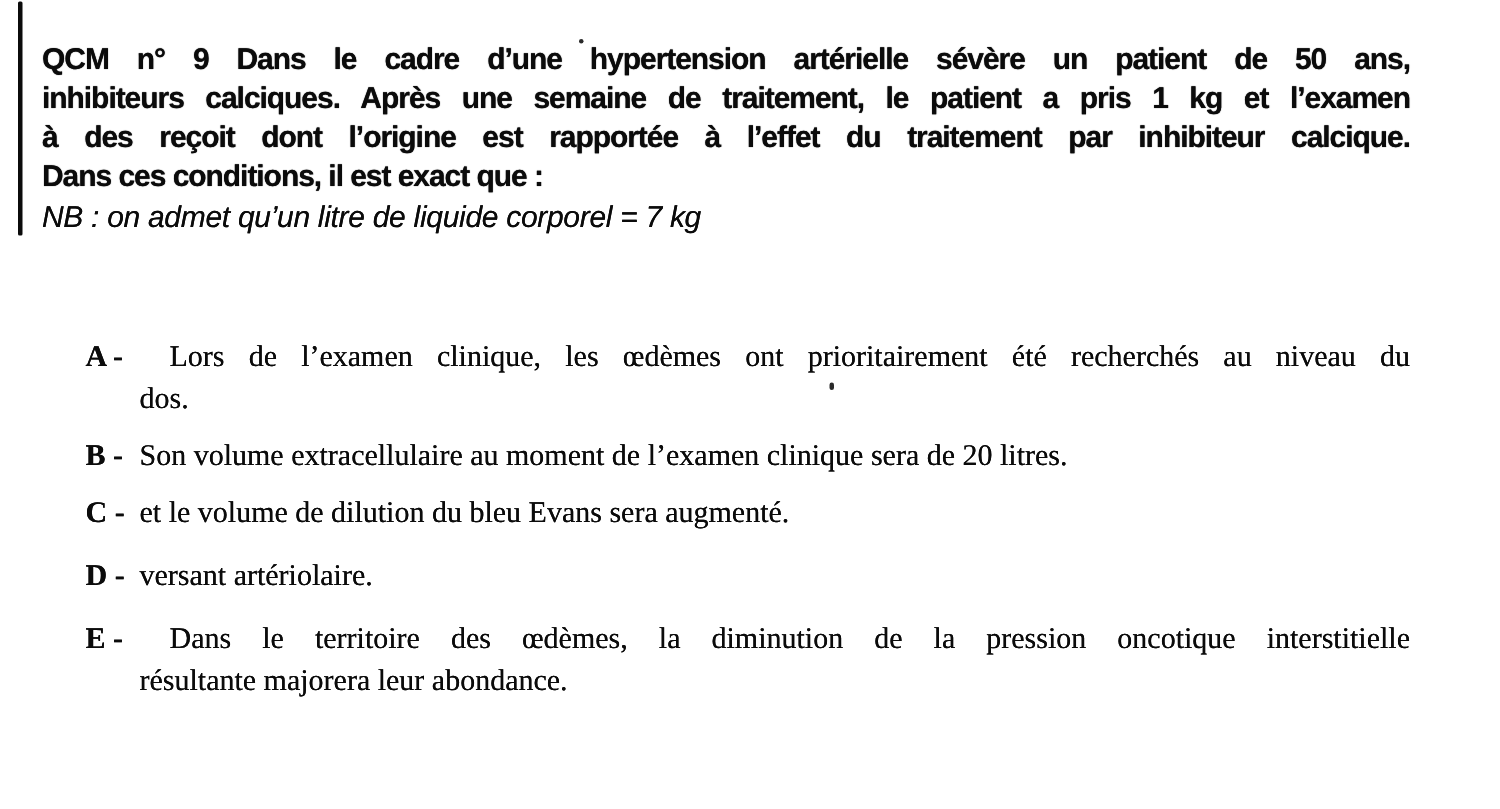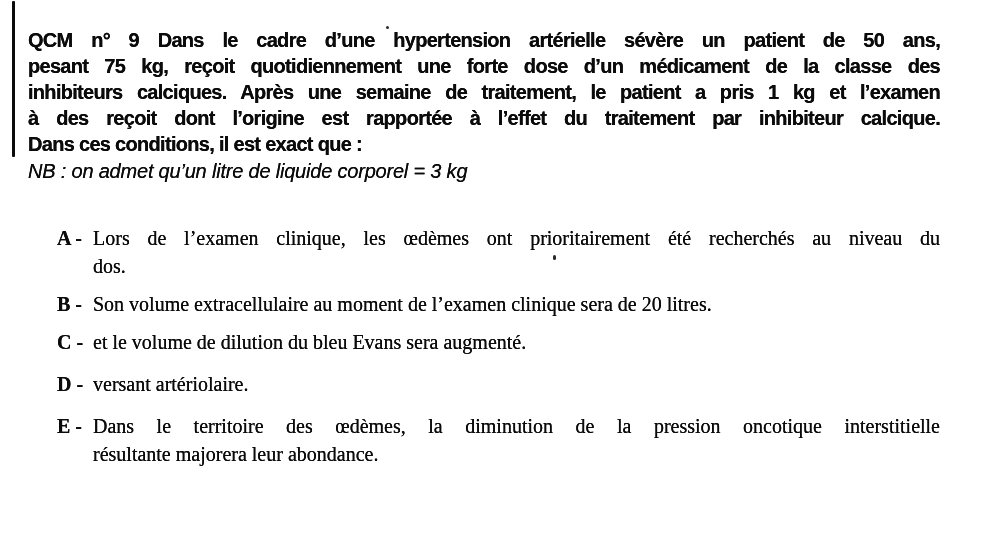--- a/index.html
+++ b/index.html
@@ -98,38 +98,38 @@
     min-width: 0;
   }
   .opt-line {
     height: 28px;
     line-height: 28px;
   }
   .opt-line.j {
     text-align: justify;
     text-align-last: justify;
     text-justify: inter-word;
+    margin-left: 20px;
   }
 </style>
 </head>
 <body>
 
 <div class="page">
 
   <div class="scan-bar"></div>
   <div class="speck s1"></div>
   <div class="speck s2"></div>
 
   <div class="stem">
     <div class="stem-line j">QCM n° 9 Dans le cadre d’une hypertension artérielle sévère un patient de 50 ans,</div>
-    <div class="stem-line j">pesant 75 kg, reçoit quotidiennement une forte dose d’un médicament de la classe des</div>
     <div class="stem-line j">inhibiteurs calciques. Après une semaine de traitement, le patient a pris 1 kg et l’examen</div>
     <div class="stem-line j">à des reçoit dont l’origine est rapportée à l’effet du traitement par inhibiteur calcique.</div>
     <div class="stem-line">Dans ces conditions, il est exact que :</div>
-    <div class="note-line">NB : on admet qu’un litre de liquide corporel = 3 kg</div>
+    <div class="note-line">NB : on admet qu’un litre de liquide corporel = 7 kg</div>
   </div>
 
   <div class="options">
 
     <div class="option">
       <div class="opt-letter">A -</div>
       <div class="opt-text">
         <div class="opt-line j">Lors de l’examen clinique, les œdèmes ont prioritairement été recherchés au niveau du</div>
         <div class="opt-line">dos.</div>
       </div>

